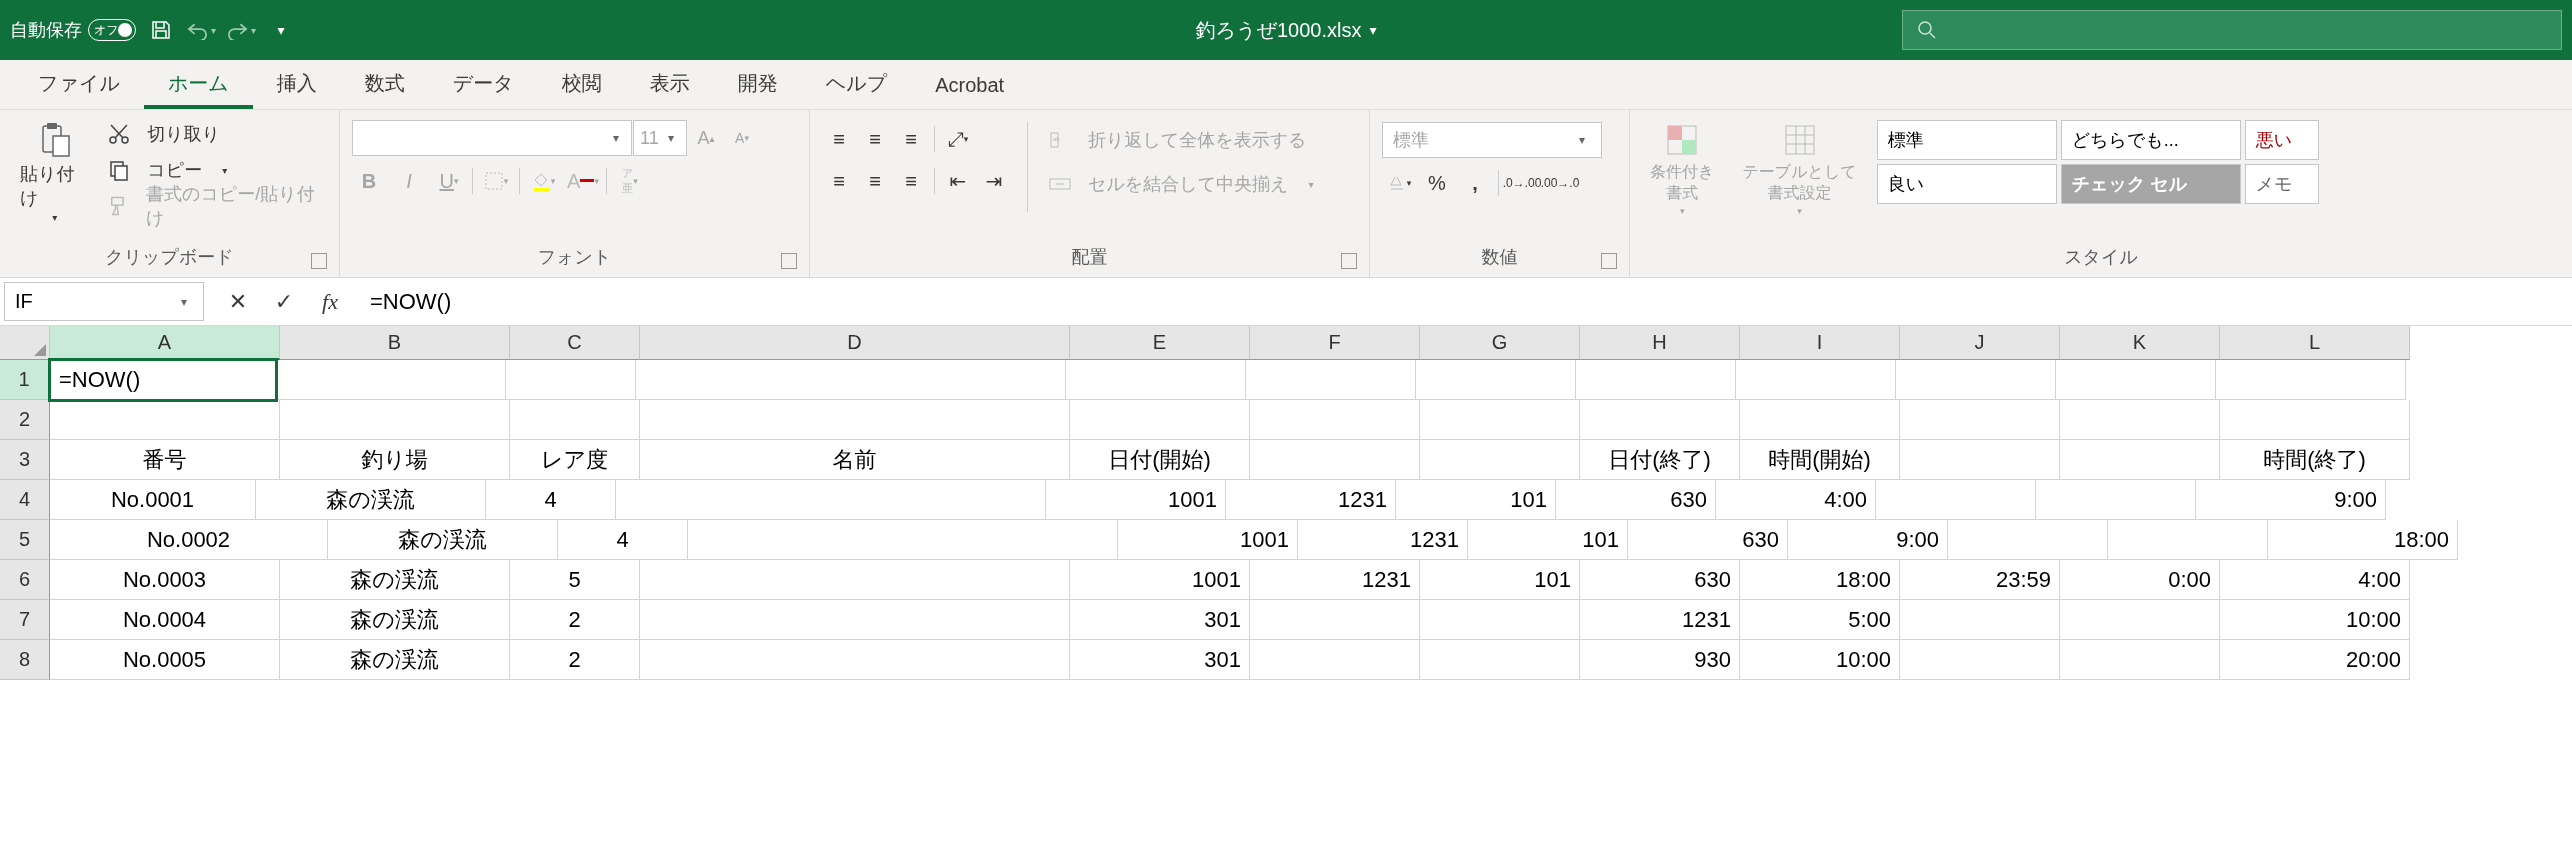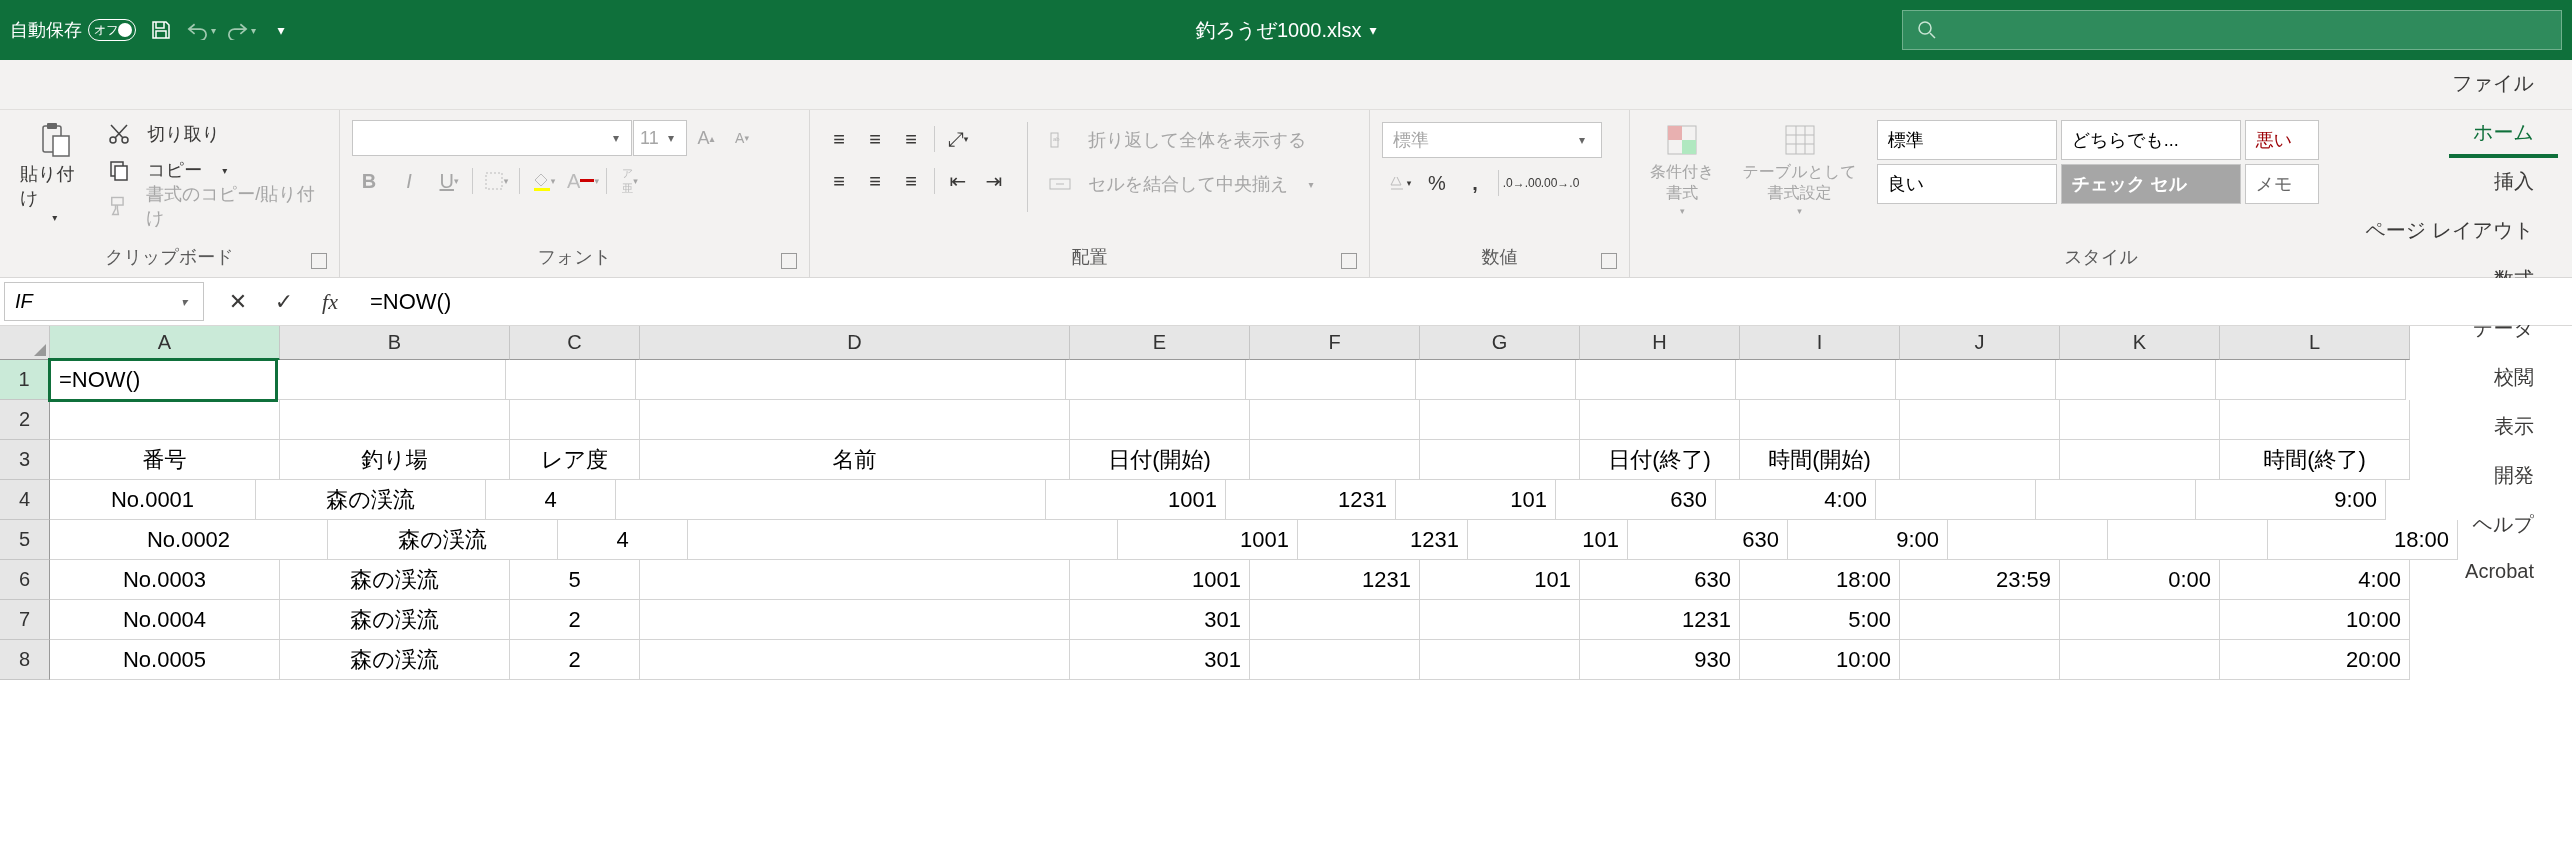--- a/index.html
+++ b/index.html
@@ -13,21 +13,21 @@
 .autosave-toggle::before { content:""; width: 14px; height:14px; background:#fff; border-radius:50%; position:absolute; right:3px; }
 .autosave-toggle span { font-size:12px; color:#fff; margin-left:5px; }
 .ticon { width:30px; height:30px; display:inline-flex; align-items:center; justify-content:center; cursor:pointer; }
 .titlebar .filename { position:absolute; left:50%; transform:translateX(-50%); font-size:20px; display:flex; align-items:center; gap:8px; }
 .titlebar .filename .drop { font-size:14px; }
 .searchbox { margin-left:auto; width:660px; height:40px; background:#2f8b5c; border:1px solid #6fb08c; display:flex; align-items:center; padding:0 14px; gap:12px; }
 .searchbox input { background:transparent; border:none; outline:none; color:#c8e5d4; font-size:20px; flex:1; }
 .searchbox input::placeholder { color:#c8e5d4; }
 
 
-.tabs { background:#f3f2f1; height:50px; display:flex; align-items:flex-end; padding:0 14px; gap:0; border-bottom:1px solid #e1dfdd;flex-direction:column; }
+.tabs { background:#f3f2f1; height:50px; display:flex; align-items:flex-end; padding:0 14px; gap:0; border-bottom:1px solid #e1dfdd; }
 .tab { padding:10px 24px 12px; font-size:20px; color:#3b3a39; cursor:pointer; }
 .tab.active { color:#0f703b; font-weight:400; border-bottom:4px solid #0f703b; padding-bottom:8px; }
 
 
 .ribbon { background:#f3f2f1; display:flex; border-bottom:1px solid #d9d8d7; height:168px; }
 .group { border-right:1px solid #d9d8d7; padding:6px 12px 4px; display:flex; flex-direction:column; }
 .group-body { flex:1; display:flex; align-items:flex-start; gap:6px; }
 .group-label { text-align:center; font-size:18px; color:#5a5a5a; padding:2px 0 4px; position:relative; }
 .group-label .launcher { position:absolute; right:0; bottom:4px; width:16px; height:16px; border:1px solid #999; }
 .bigbtn { display:flex; flex-direction:column; align-items:center; justify-content:center; padding:4px 8px; font-size:18px; color:#3b3a39; cursor:pointer; gap:2px; }
@@ -42,21 +42,21 @@
 .dropar { width:18px; text-align:center; color:#666; font-size:12px; margin-left:auto; }
 .iconbtn { width:34px; height:34px; display:inline-flex; align-items:center; justify-content:center; cursor:pointer; font-size:20px; color:#3b3a39; border:1px solid transparent; }
 .row { display:flex; align-items:center; gap:2px; }
 .numfmt { border:1px solid #c6c6c6; background:#fff; width:220px; height:36px; display:flex; align-items:center; padding:0 10px; font-size:18px; }
 .stylecell { width:180px; height:40px; border:1px solid #c6c6c6; background:#fff; display:flex; align-items:center; padding:0 10px; font-size:18px; cursor:pointer; }
 .stylecell.check { background:#a6a6a6; color:#fff; font-weight:600; }
 .stylecell.short { width:74px; }
 
 
 .fbar { height:48px; display:flex; align-items:stretch; border-bottom:1px solid #d9d8d7; }
-.namebox { width:200px; border:1px solid #c6c6c6; margin:4px; display:flex; align-items:center; padding:0 10px; font-size:20px; background:#fff;font-style:italic; }
+.namebox { width:200px; border:1px solid #c6c6c6; margin:4px; display:flex; align-items:center; padding:0 10px; font-size:20px; background:#fff; }
 .namebox .dropar { font-size:12px; }
 .fbar-btns { display:flex; align-items:center; gap:6px; padding:0 10px; }
 .fbar-btn { width:40px; height:38px; display:flex; align-items:center; justify-content:center; font-size:22px; color:#3b3a39; cursor:pointer; }
 .fbar-btn.fx { font-style:italic; font-family:"Times New Roman",serif; }
 .formula-input { flex:1; border:none; outline:none; font-size:22px; padding:0 10px; background:#fff; }
 .corner { width:50px; height:34px; background:#e6e6e6; border-right:1px solid #c6c6c6; border-bottom:1px solid #999; position:relative; }
 .corner::after { content:""; position:absolute; right:3px; bottom:3px; width:0; height:0; border-left:12px solid transparent; border-bottom:12px solid #999; }
 .colheaders { display:flex; }
 .colh { height:34px; background:#e6e6e6; border-right:1px solid #c6c6c6; border-bottom:1px solid #999; display:flex; align-items:center; justify-content:center; font-size:20px; color:#333; }
 .colh.active { background:#caead8; border-bottom:2px solid #0f703b; }
@@ -109,21 +109,20 @@
         <circle cx="8" cy="8" r="6" fill="none" stroke="#c8e5d4" stroke-width="1.5"></circle>
         <line x1="13" y1="13" x2="18" y2="18" stroke="#c8e5d4" stroke-width="1.5"></line>
       </svg>
   </div>
 </div>
 
 <div class="tabs" id="tabs">
     <div class="tab">ファイル</div>
     <div class="tab active">ホーム</div>
     <div class="tab">挿入</div>
-    <div class="tab">ページ レイアウト</div>
     <div class="tab">数式</div>
     <div class="tab">データ</div>
     <div class="tab">校閲</div>
     <div class="tab">表示</div>
     <div class="tab">開発</div>
     <div class="tab">ヘルプ</div>
     <div class="tab">Acrobat</div>
   </div>
 
 <div class="ribbon">

